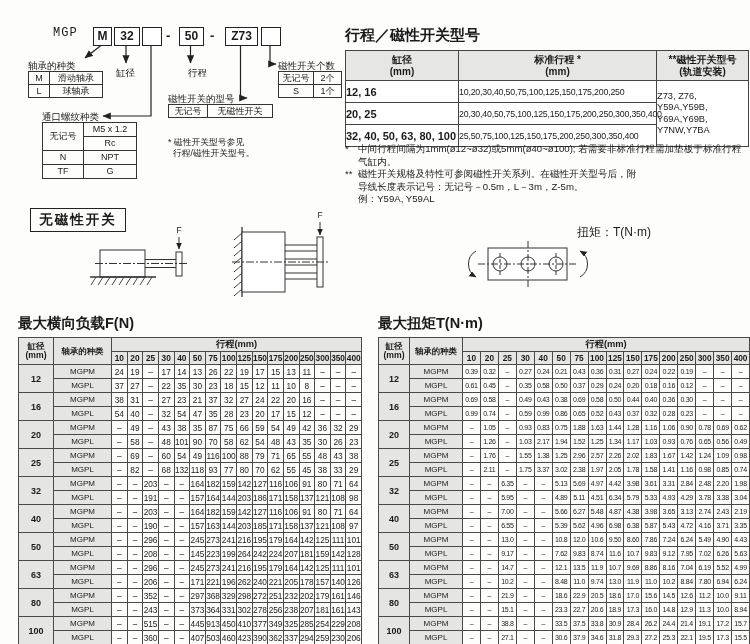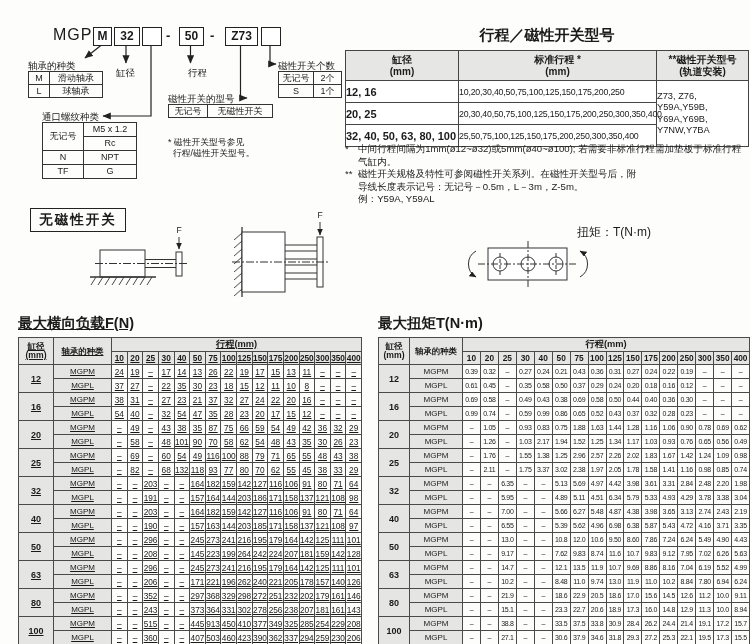--- a/index.html
+++ b/index.html
@@ -2,21 +2,21 @@
 <html><head>
 <meta charset="utf-8">
 <style>
   html,body{margin:0;padding:0;}
   body{background:#ffffff;}
   #page{position:relative;width:750px;height:644px;background:#fdfdfc;
         font-family:"Liberation Sans",sans-serif;color:#1a1a1a;overflow:hidden;}
 
   
   #ordering{position:absolute;left:20px;top:18px;width:322px;height:192px;}
-  #ordering .prefix{position:absolute;left:33px;top:8px;font-size:16px;letter-spacing:1px;}
+  #ordering .prefix{position:absolute;left:33px;top:8px;font-size:12px;letter-spacing:1px;font-family:Liberation Mono, monospace;}
   .cbox{position:absolute;top:9px;height:17px;border:1.5px solid #222;background:#fff;
         text-align:center;font-size:12px;line-height:17px;font-weight:bold;}
   #b1{left:73px;width:17px}#b2{left:94px;width:24px}#b3{left:122px;width:18px}
   #b4{left:159px;width:23px}#b5{left:205px;width:31px}#b6{left:241px;width:18px}
   .cdash{position:absolute;top:9px;font-size:13px;line-height:17px;font-weight:bold;}
   #d1{left:146px}#d2{left:190px}
   .olabel{position:absolute;font-size:9.5px;white-space:nowrap;}
   #lbl-bearing{left:8px;top:42px}
   #lbl-bore{left:96px;top:49px}
   #lbl-stroke{left:168px;top:49px}
@@ -36,21 +36,21 @@
   #t-model td:last-child{width:58px}
   #t-port{left:22px;top:104px}
   #t-port td{height:13px;line-height:13px;}
   #t-port td.c1{width:34px}
   #t-port td.c2{width:46px}
   #note-model{position:absolute;left:148px;top:119px;font-size:8.8px;line-height:11px;white-space:pre;}
   #ord-svg{position:absolute;left:0;top:0;width:322px;height:192px;}
 
   
   #stroke-section{position:absolute;left:345px;top:26px;width:404px;}
-  #stroke-title{font-size:15px;font-weight:bold;margin:0 0 5px 0;text-align:center;}
+  #stroke-title{font-size:15px;font-weight:bold;margin:0 0 5px 0;}
   #stroke-switch{border-collapse:collapse;width:403px;table-layout:fixed;}
   #stroke-switch th,#stroke-switch td{border:1px solid #444;padding:0;}
   #stroke-switch th{background:#e6e6e4;font-size:10px;font-weight:bold;height:29px;
                     text-align:center;white-space:pre-line;line-height:12px;}
   #stroke-switch td{height:21px;background:#fff;}
   .col-bore{width:113px}.col-str{width:198px}.col-sw{width:92px}
   td.bore-range{font-size:11px;font-weight:bold;text-align:left;padding-left:5px;}
   td.std-stroke{font-size:8.8px;text-align:left;padding-left:3px;letter-spacing:-0.2px;white-space:nowrap;}
   td.sw-models{font-size:9.3px;text-align:left;padding-left:4px;white-space:pre;line-height:11.5px;}
   #stroke-notes{position:absolute;left:345px;top:143px;width:400px;font-size:9.6px;line-height:12.5px;}
@@ -59,21 +59,21 @@
   .ntext{white-space:pre-line;}
 
   
   #load-box{position:absolute;left:30px;top:208px;width:94px;height:22px;border:1.5px solid #222;
             font-size:13.5px;font-weight:bold;text-align:center;line-height:22px;letter-spacing:2px;}
   #torque-label{position:absolute;left:577px;top:224px;font-size:12px;}
   #mid-svg{position:absolute;left:0;top:205px;width:750px;height:108px;}
 
   
   .bigsec{position:absolute;top:314px;}
-  #lat-section{left:18px;width:316px;text-decoration:underline;}
+  #lat-section{left:18px;width:316px;}
   #torq-section{left:378px;width:372px;}
   .big-title{font-size:14.5px;font-weight:bold;margin:0 0 4px 0;}
   table.big{border-collapse:collapse;table-layout:fixed;}
   #lat{width:343px;}
   #torq{width:371px;}
   table.big th,table.big td{border:1px solid #4a4a4a;padding:0;text-align:center;overflow:hidden;white-space:nowrap;}
   table.big thead tr{height:13px;}
   table.big tbody tr{height:14px;}
   table.big .hd{background:#e5e5e3;font-weight:bold;}
   .pre{white-space:pre-line !important;}

